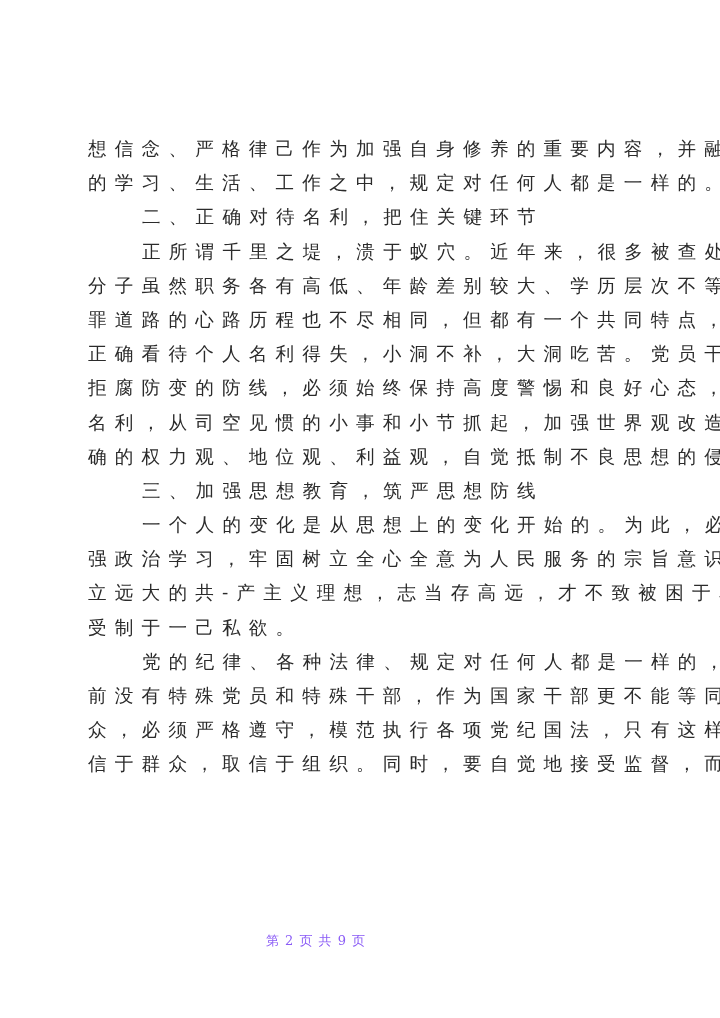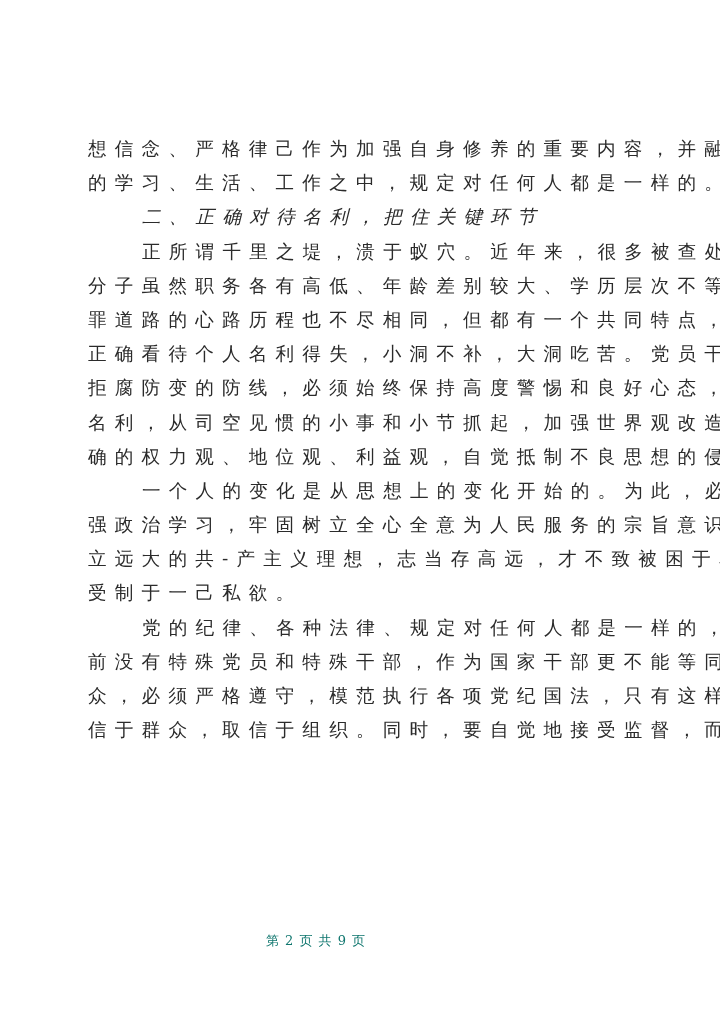--- a/index.html
+++ b/index.html
@@ -35,31 +35,30 @@
       font-size: 18.6px;
       letter-spacing: 8.2px;
       white-space: nowrap;
       color: #2b2b2b;
     }
     .indent {
       padding-left: 54px;
     }
     .heading {
       padding-left: 54px;
-      font-style: italic;
     }
     .footer {
       position: absolute;
       top: 932px;
       left: 0;
       width: 632px;
       text-align: center;
       font-size: 13px;
       letter-spacing: 1px;
-      color: #0f766e;
+      color: #8b5cf6;
     }
   </style>
 </head>
 <body>
 
 <div class="page">
   <div class="body-text">
 
     <span class="line">想信念、严格律己作为加强自身修养的重要内容，并融入到自己</span>
     <span class="line">的学习、生活、工作之中，规定对任何人都是一样的。</span>
@@ -67,20 +66,21 @@
     <span class="line heading">二、正确对待名利，把住关键环节</span>
 
     <span class="line indent">正所谓千里之堤，溃于蚁穴。近年来，很多被查处的腐-败</span>
     <span class="line">分子虽然职务各有高低、年龄差别较大、学历层次不等，走向犯</span>
     <span class="line">罪道路的心路历程也不尽相同，但都有一个共同特点，就是不能</span>
     <span class="line">正确看待个人名利得失，小洞不补，大洞吃苦。党员干部要筑牢</span>
     <span class="line">拒腐防变的防线，必须始终保持高度警惕和良好心态，正确对待</span>
     <span class="line">名利，从司空见惯的小事和小节抓起，加强世界观改造，树立正</span>
     <span class="line">确的权力观、地位观、利益观，自觉抵制不良思想的侵蚀，切实</span>
 
+    <span class="line heading">三、加强思想教育，筑严思想防线</span>
 
     <span class="line indent">一个人的变化是从思想上的变化开始的。为此，必须经常加</span>
     <span class="line">强政治学习，牢固树立全心全意为人民服务的宗旨意识，牢固树</span>
     <span class="line">立远大的共-产主义理想，志当存高远，才不致被困于名缰利索，</span>
     <span class="line">受制于一己私欲。</span>
 
 
     <span class="line indent">党的纪律、各种法律、规定对任何人都是一样的，在纪律面</span>
     <span class="line">前没有特殊党员和特殊干部，作为国家干部更不能等同于一般群</span>
     <span class="line">众，必须严格遵守，模范执行各项党纪国法，只有这样，才能取</span>

